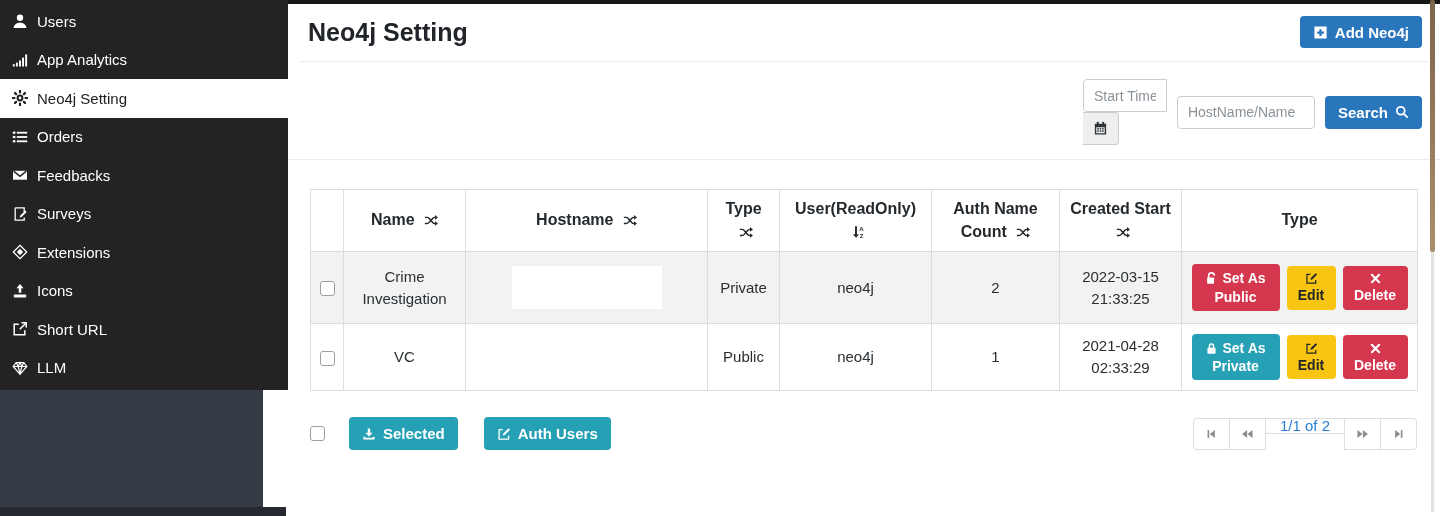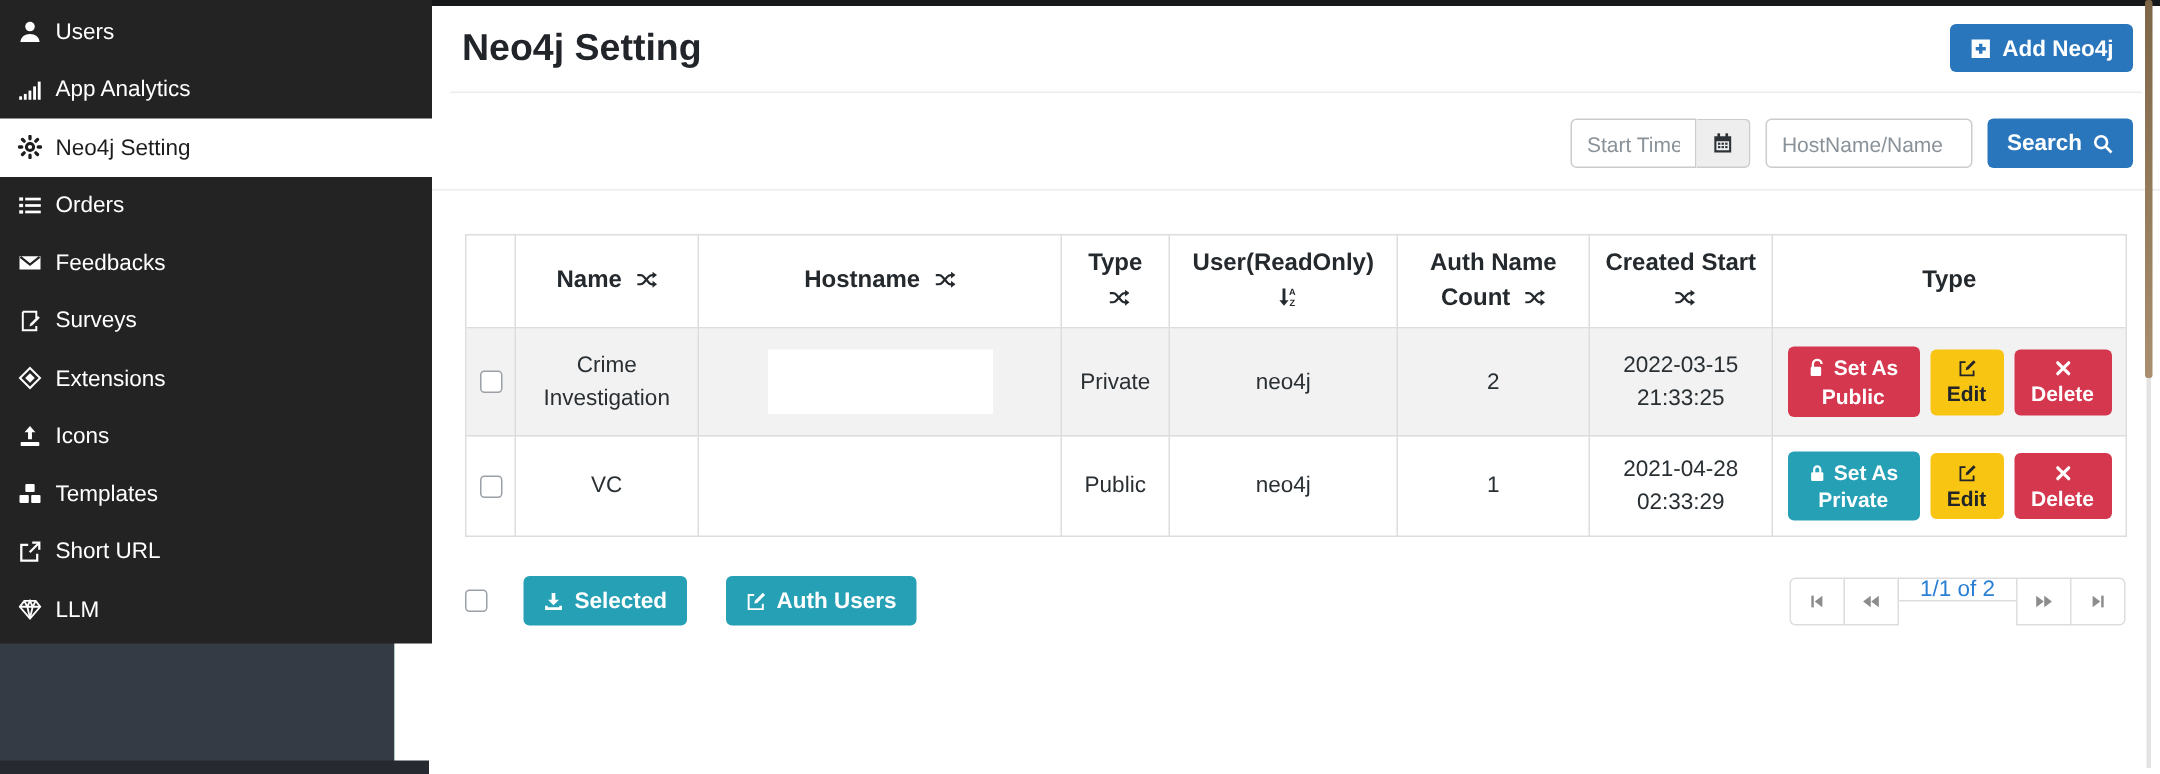--- a/index.html
+++ b/index.html
@@ -18,21 +18,21 @@
   
   .main { position:absolute; left:263px; top:0; right:0; bottom:0; background:#fff; border-top:4px solid var(--topbar); padding-left:25px; z-index:1; }
 
   .title-bar { display:flex; justify-content:space-between; align-items:center; margin:0 12px; padding:12px 6px 13px 8px; border-bottom:1px solid #ececec; }
   .page-title { font-size:25px; font-weight:700; color:#212529; }
   .btn { border:none; border-radius:4px; cursor:pointer; font-family:inherit; }
   .btn-primary { background:var(--primary); color:#fff; font-size:15px; font-weight:700; height:32px; padding:0 13px; display:inline-flex; align-items:center; gap:7px; }
   .btn-primary .icon { width:15px; height:15px; }
 
   .filter-bar { display:flex; justify-content:flex-end; align-items:center; gap:10px; padding:17px 18px 14px; border-bottom:1px solid #ececec; }
-  .input-group { display:flex; }
+  .input-group { display:flex;flex-direction:column; }
   .tin { height:33px; border:1px solid #ccc; border-radius:4px; font-size:14px; color:#333; padding:0 10px; font-family:inherit; outline:none; }
   .tin::placeholder { color:#8a9299; opacity:1; }
   .input-group .tin { width:84px; border-radius:4px 0 0 4px; }
   .addon { width:36px; height:33px; background:#eee; border:1px solid #ccc; border-left:none; border-radius:0 4px 4px 0; display:flex; align-items:center; justify-content:center; color:#2d3338; cursor:pointer; }
   .addon .icon { width:15px; height:15px; }
   .host-in { width:138px; }
   .btn-search { height:33px; padding:0 13px; }
   .btn-search .icon { width:14px; height:14px; }
 
   
@@ -160,30 +160,20 @@
         <span class="side-label">Extensions</span>
       </div>
       <div class="side-item">
         <span class="icon">
           <svg viewBox="0 0 16 16" fill="currentColor">
             <path d="M8 1l3.6 4.2H9.3v4.6H6.7V5.2H4.4z"></path>
             <rect x="1.8" y="11.6" width="12.4" height="2.8" rx="0.6"></rect>
           </svg>
         </span>
         <span class="side-label">Icons</span>
-      </div>
-      <div class="side-item">
-        <span class="icon">
-          <svg viewBox="0 0 16 16" fill="currentColor">
-            <rect x="4.9" y="1.6" width="6.2" height="5.4" rx="0.7"></rect>
-            <rect x="1" y="9" width="6.2" height="5.4" rx="0.7"></rect>
-            <rect x="8.8" y="9" width="6.2" height="5.4" rx="0.7"></rect>
-          </svg>
-        </span>
-        <span class="side-label">Templates</span>
       </div>
       <div class="side-item">
         <span class="icon">
           <svg viewBox="0 0 16 16" fill="none" stroke="currentColor" stroke-width="1.5">
             <path d="M12.8 9.2v4.6H2.2V3.2h4.6"></path>
             <path d="M9.5 1.8h4.7v4.7"></path>
             <path d="M14 2L7.8 8.2"></path>
           </svg>
         </span>
         <span class="side-label">Short URL</span>

